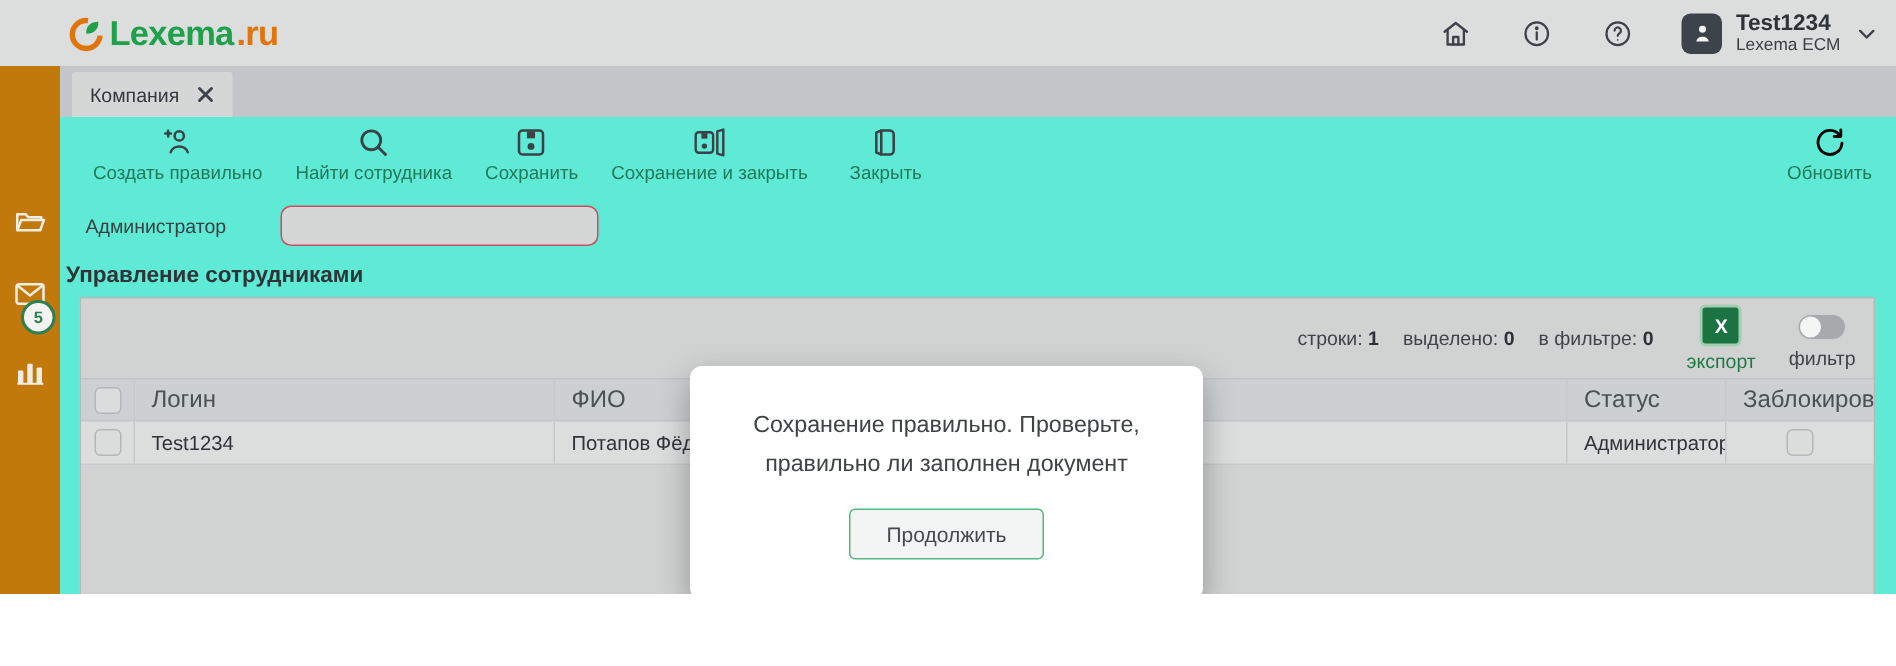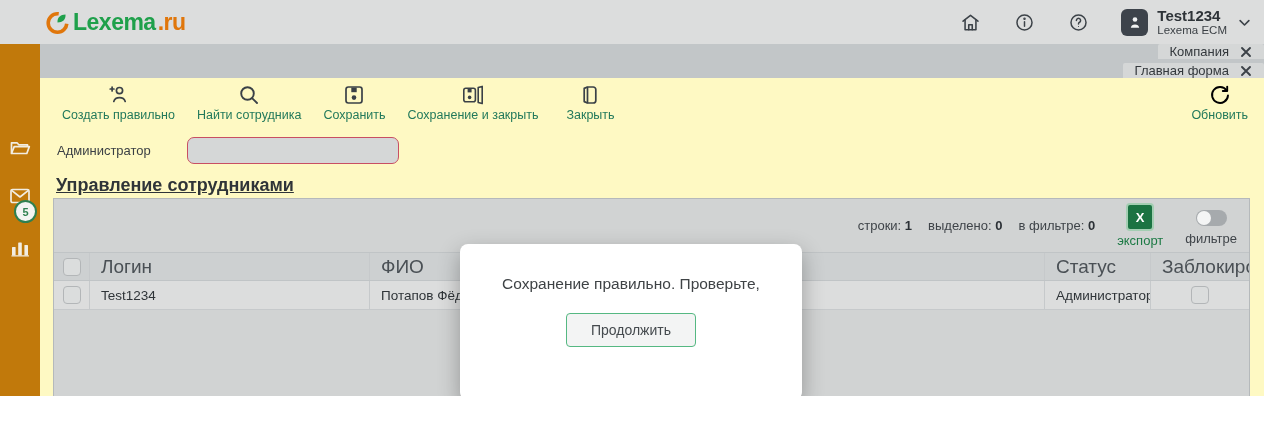--- a/index.html
+++ b/index.html
@@ -1,17 +1,17 @@
 <!DOCTYPE html>
 <html><head>
 <meta charset="utf-8">
 <style>
   html,body{margin:0;padding:0;}
   body{font-family:"Liberation Sans","DejaVu Sans",sans-serif;}
-  .stage{position:relative;width:1264px;height:396px;overflow:hidden;background:#fef9c3;}
+  .stage{position:relative;width:1264px;height:396px;overflow:hidden;background:#5eead4;}
 
   
   .header{position:absolute;left:0;top:0;width:1264px;height:44px;background:#dcdddd;display:flex;align-items:center;z-index:5;}
   .logo{display:flex;align-items:center;margin-left:44px;gap:2px;cursor:pointer;}
   .logo-main{font-size:23px;font-weight:700;color:#1fa04b;letter-spacing:-0.5px;}
   .logo-suffix{font-size:23px;font-weight:700;color:#e0760b;letter-spacing:-0.5px;}
   .header-actions{position:absolute;right:12px;top:0;height:44px;display:flex;align-items:center;}
   .hbtn{width:26px;height:26px;display:flex;align-items:center;justify-content:center;color:#3c4248;cursor:pointer;margin-left:28px;}
   .user-block{display:flex;align-items:center;margin-left:30px;cursor:pointer;}
   .avatar{width:27px;height:27px;border-radius:6px;background:#3d434b;display:flex;align-items:center;justify-content:center;}
@@ -20,52 +20,52 @@
   .user-org{font-size:11.5px;color:#3a3f44;}
   .chev{margin-left:10px;color:#3c4248;}
 
   
   .sidebar{position:absolute;left:0;top:44px;width:40px;height:400px;background:#c1790b;z-index:4;}
   .side-ic{position:absolute;left:8px;width:24px;height:24px;color:#f2ede2;cursor:pointer;}
   .badge{position:absolute;left:14px;top:156px;width:19px;height:19px;border-radius:50%;background:#f3f4f2;border:2px solid #2f8050;color:#2f8050;font-size:11px;font-weight:700;display:flex;align-items:center;justify-content:center;z-index:2;}
 
   
   .main{position:absolute;left:40px;top:44px;width:1224px;height:400px;}
-  .tabstrip{position:absolute;left:0;top:0;width:1224px;height:34px;background:#c2c6c8;display:flex;align-items:flex-end;padding-left:8px;box-sizing:border-box;gap:4px;flex-direction:column;}
+  .tabstrip{position:absolute;left:0;top:0;width:1224px;height:34px;background:#c2c6c8;display:flex;align-items:flex-end;padding-left:8px;box-sizing:border-box;gap:4px;}
   .tab{height:30px;background:#d5d7d7;display:flex;align-items:center;padding:0 12px;font-size:13px;color:#33383c;cursor:pointer;border-radius:2px 2px 0 0;}
   .tab-close{margin-left:11px;width:12px;height:12px;color:#3c4248;cursor:pointer;display:flex;align-items:center;}
 
   .toolbar{position:absolute;left:0;top:34px;width:1224px;height:48px;display:flex;align-items:flex-start;padding:5px 0 0 22px;box-sizing:border-box;}
   .tbtn{display:flex;flex-direction:column;align-items:center;margin-right:22px;cursor:pointer;min-width:60px;}
   .tbtn .ic{width:24px;height:24px;color:#3a4147;}
   .tlabel{font-size:12.5px;color:#22795b;margin-top:1px;white-space:nowrap;}
   .tbtn-refresh{position:absolute;right:16px;top:5px;display:flex;flex-direction:column;align-items:center;cursor:pointer;}
 
   .form-row{position:absolute;left:17px;top:86px;height:40px;display:flex;align-items:center;}
   .flabel{font-size:13px;color:#3a3f44;}
   .finput{margin-left:36px;width:194px;height:25px;border:1px solid #c84f63;border-radius:7px;background:#d5d7d7;outline:none;font-size:13px;color:#33383c;padding:0 8px;}
 
-  .section-title{position:absolute;left:16px;top:131px;font-size:18px;font-weight:700;color:#2f3438;text-decoration:underline;}
+  .section-title{position:absolute;left:4px;top:131px;font-size:15px;font-weight:700;color:#2f3438;}
 
   
   .panel{position:absolute;left:13px;top:154px;width:1197px;height:300px;border:1px solid #b5b9bb;background:#d1d3d3;box-sizing:border-box;}
   .stats-row{height:53px;display:flex;align-items:center;justify-content:flex-end;padding-right:12px;}
   .stat{font-size:13px;color:#3f4449;margin-left:16px;}
   .stat b{color:#2c3136;}
   .stack{display:flex;flex-direction:column;align-items:center;margin-left:22px;cursor:pointer;}
   .excel-ic{width:24px;height:24px;background:#1b7342;border:2px solid #a3ceb2;border-radius:4px;color:#fff;font-size:13px;font-weight:700;display:flex;align-items:center;justify-content:center;box-sizing:content-box;}
   .green-label{font-size:13px;color:#1d7a45;margin-top:2px;}
   .gray-label{font-size:13px;color:#3f4449;margin-top:5px;}
   .toggle{width:31px;height:16px;border-radius:8px;background:#a6aaad;position:relative;margin-top:5px;}
   .knob{position:absolute;left:1px;top:1px;width:14px;height:14px;border-radius:50%;background:#f4f5f5;}
 
   .trow{display:flex;border-top:1px solid #c0c4c6;}
   .thead{height:27px;background:#cdd0d1;border-bottom:1px solid #c0c4c6;}
   .tdata{height:28px;background:#dcdddd;border-top:none;border-bottom:1px solid #c6c9cb;}
-  .cell{display:flex;align-items:center;padding-left:11px;box-sizing:border-box;overflow:hidden;white-space:nowrap;font-size:19px;}
+  .cell{display:flex;align-items:center;padding-left:11px;box-sizing:border-box;overflow:hidden;white-space:nowrap;font-size:16px;}
   .thead .cell{color:#4a5055;}
   .tdata .cell{color:#2f3438;font-size:13.5px;}
   .cell + .cell{border-left:1px solid #c6c9cb;}
   .c0{width:35px;justify-content:center;padding-left:0;}
   .c1{width:280px;}
   .c2{flex:1;}
   .c3{width:106px;}
   .c4{width:99px;}
   .cb{width:16px;height:16px;border-radius:4px;border:1px solid #b3b6b8;background:#dbdddd;cursor:pointer;display:inline-block;}
   .c4 .cb{margin:0 auto;}
@@ -162,28 +162,20 @@
 
     <div class="tabstrip">
       <div class="tab">
         <span>Компания</span>
         <span class="tab-close">
           <svg width="12" height="12" viewBox="0 0 12 12" stroke="currentColor" stroke-width="1.9" stroke-linecap="round">
               <path d="M2 2 L10 10 M10 2 L2 10"></path>
             </svg>
         </span>
       </div>
-      <div class="tab">
-        <span>Главная форма</span>
-        <span class="tab-close">
-          <svg width="12" height="12" viewBox="0 0 12 12" stroke="currentColor" stroke-width="1.9" stroke-linecap="round">
-              <path d="M2 2 L10 10 M10 2 L2 10"></path>
-            </svg>
-        </span>
-      </div>
     </div>
 
     <div class="toolbar">
       <div class="tbtn">
         <svg class="ic" viewBox="0 0 24 24" fill="none" stroke="currentColor" stroke-width="1.7" stroke-linecap="round">
           <circle cx="13.5" cy="7.6" r="3.1"></circle>
             <path d="M7.8 18.5 a5.9 5.2 0 0 1 11.4 0"></path>
             <path d="M4.2 6 H8 M6.1 4.1 V8"></path>
         </svg>
         <span class="tlabel">Создать правильно</span>
@@ -241,21 +233,21 @@
         <span class="stat"><span>выделено:</span> <b>0</b></span>
         <span class="stat"><span>в фильтре:</span> <b>0</b></span>
         <div class="stack">
           <span class="excel-ic">X</span>
           <span class="green-label">экспорт</span>
         </div>
         <div class="stack">
           <span class="toggle">
               <span class="knob"></span>
             </span>
-          <span class="gray-label">фильтре</span>
+          <span class="gray-label">фильтр</span>
         </div>
       </div>
 
       <div class="trow thead">
         <div class="cell c0">
             <span class="cb"></span>
           </div>
         <div class="cell c1">Логин</div>
         <div class="cell c2">ФИО</div>
         <div class="cell c3">Статус</div>
@@ -272,17 +264,18 @@
         <div class="cell c4">
             <span class="cb"></span>
           </div>
       </div>
     </div>
   </div>
 
   <div class="modal">
     <div class="modal-text">
       <div>Сохранение правильно. Проверьте,</div>
+      <div>правильно ли заполнен документ</div>
     </div>
     <button class="modal-btn">Продолжить</button>
   </div>
 
 </div>
 
 </body></html>

